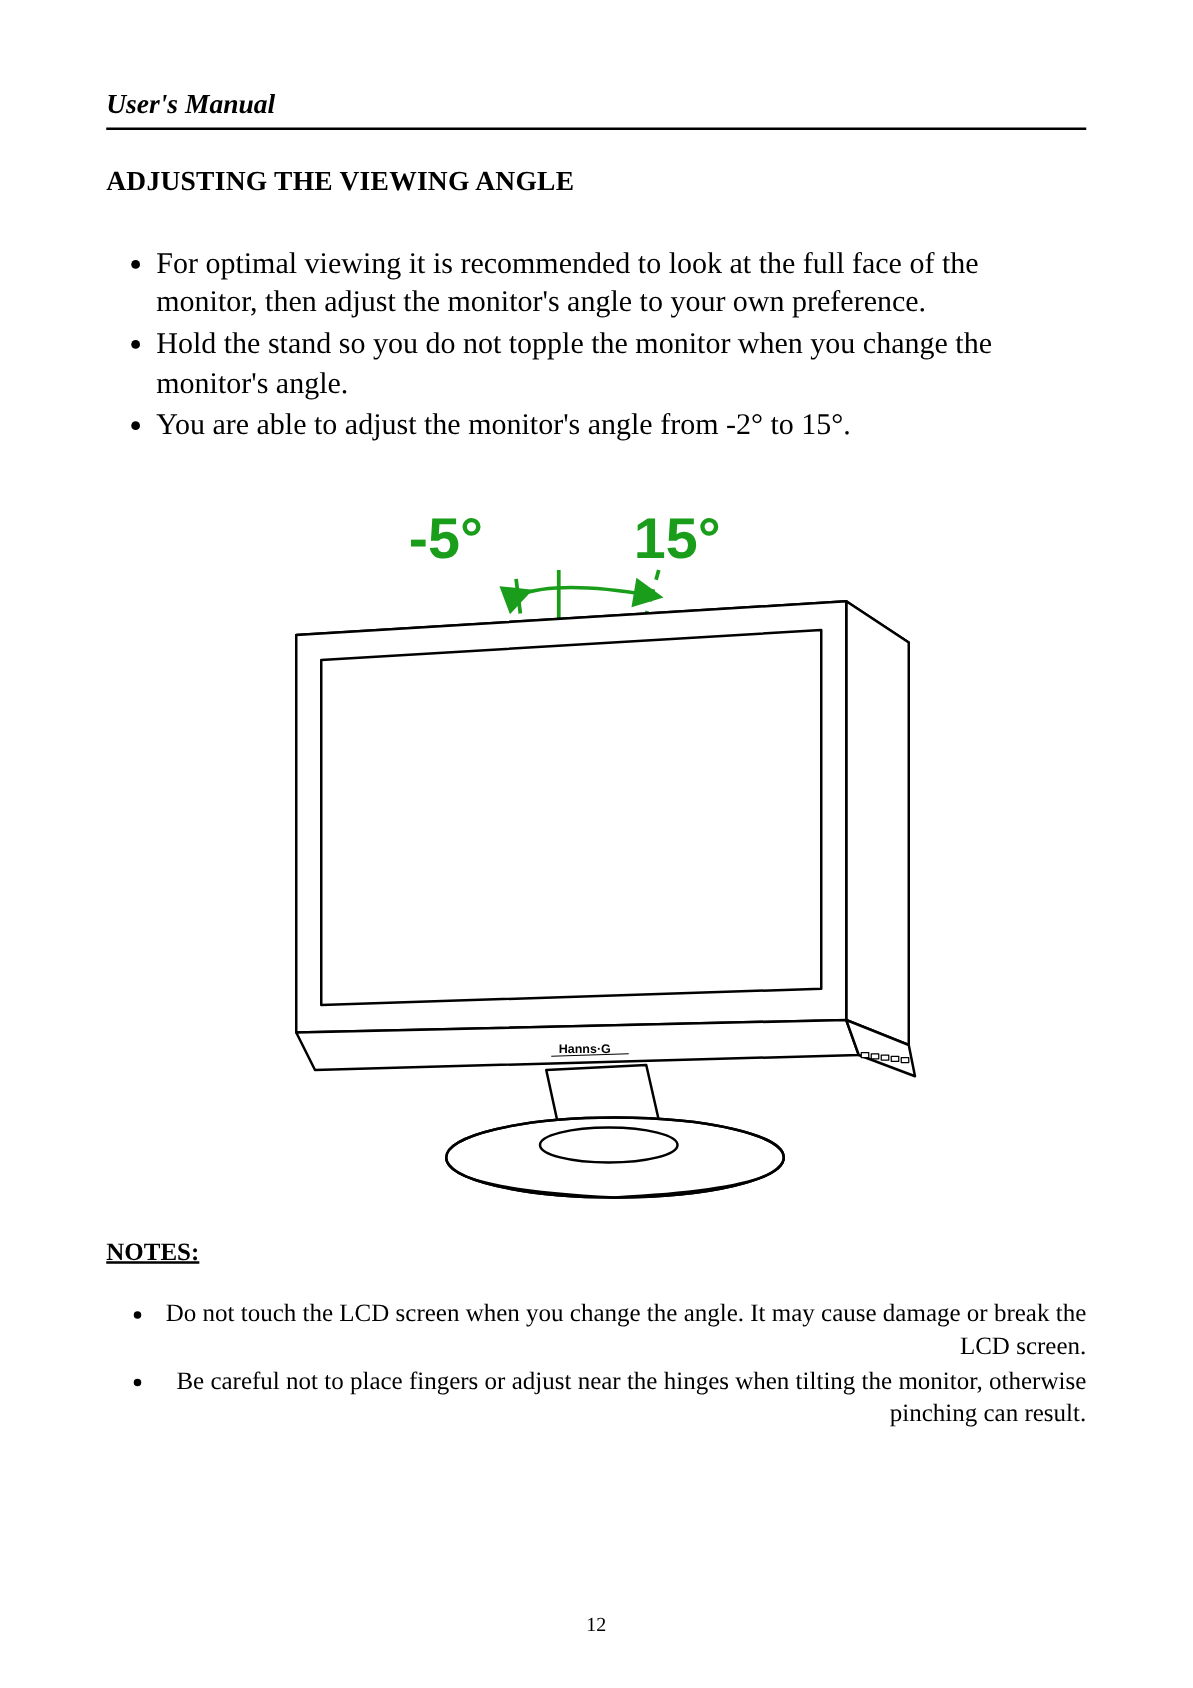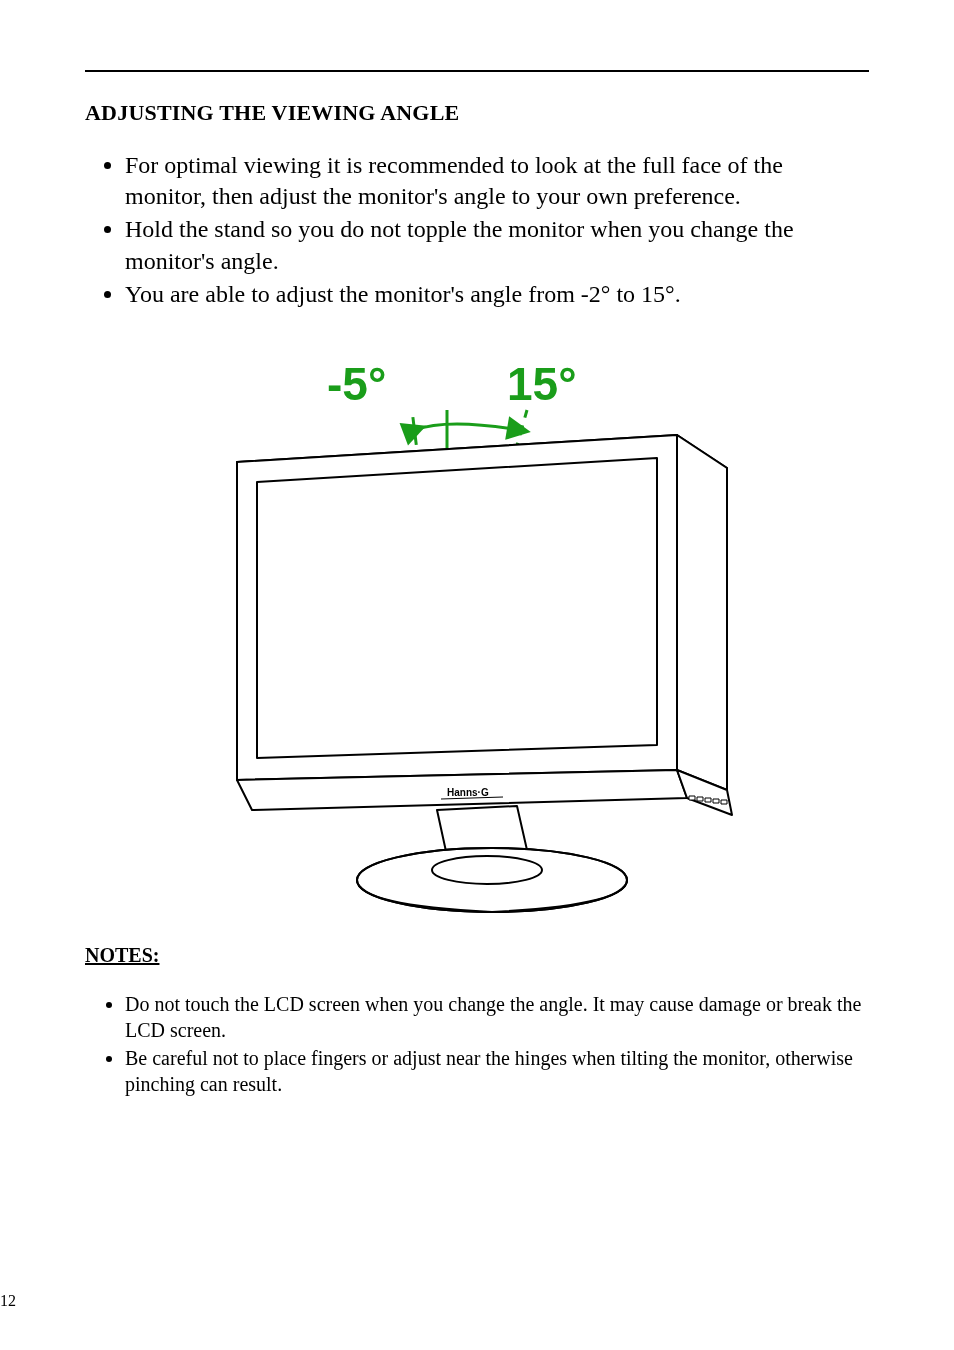--- a/index.html
+++ b/index.html
@@ -23,21 +23,21 @@
     margin-bottom: 6px;
   }
   .hr {
     border: none;
     border-top: 2px solid #000;
     margin: 0 0 28px 0;
   }
   .section-title {
     font-weight: bold;
     font-size: 22px;
-    margin-bottom: 24px;
+    margin-bottom: 38px;
     letter-spacing: 0.2px;
   }
   ul.body-list {
     margin: 0 0 40px 0;
     padding-left: 40px;
     font-size: 24px;
     line-height: 1.3;
   }
   ul.body-list li {
     margin-bottom: 2px;
@@ -60,46 +60,49 @@
     margin-bottom: 24px;
   }
   ul.notes-list {
     margin: 0;
     padding-left: 40px;
     font-size: 20px;
     line-height: 1.3;
   }
   ul.notes-list li {
     margin-bottom: 2px;
+    text-align: right;
   }
   .page-number {
     position: absolute;
     bottom: 40px;
     left: 0;
     right: 0;
+    text-align: center;
     font-size: 16px;
   }
   svg .angle-text {
     font-family: Arial, Helvetica, sans-serif;
     font-weight: bold;
     font-size: 46px;
     fill: #1a9d1a;
   }
   svg .brand-text {
     font-family: Arial, Helvetica, sans-serif;
     font-weight: bold;
     font-size: 10px;
     fill: #000;
   }
 </style>
 </head>
 <body>
 
 <div class="page">
 
+  <div class="header-title">User's Manual</div>
   <hr class="hr">
 
   <div class="section-title">ADJUSTING THE VIEWING ANGLE</div>
 
   <ul class="body-list">
     <li>For optimal viewing it is recommended to look at the full face of the monitor, then adjust the monitor's angle to your own preference.</li>
     <li>Hold the stand so you do not topple the monitor when you change the monitor's angle.</li>
     <li>You are able to adjust the monitor's angle from -2° to 15°.</li>
   </ul>
 

